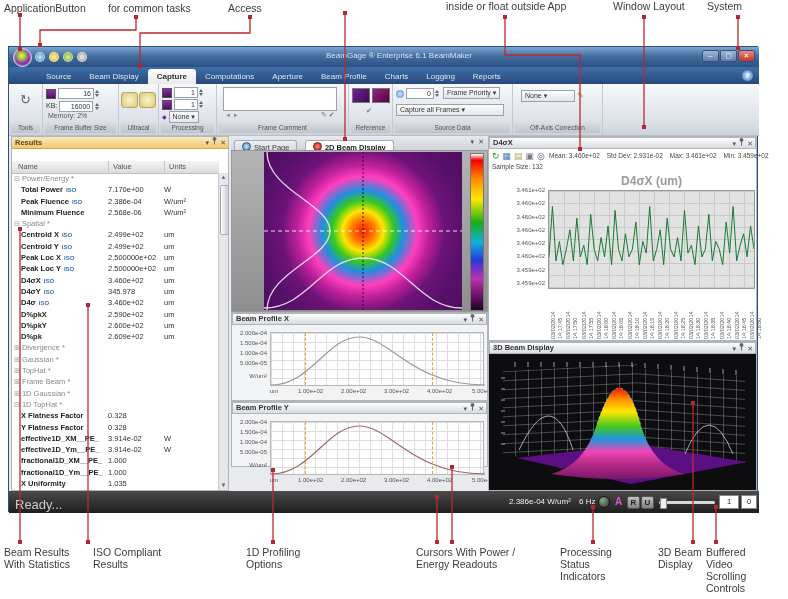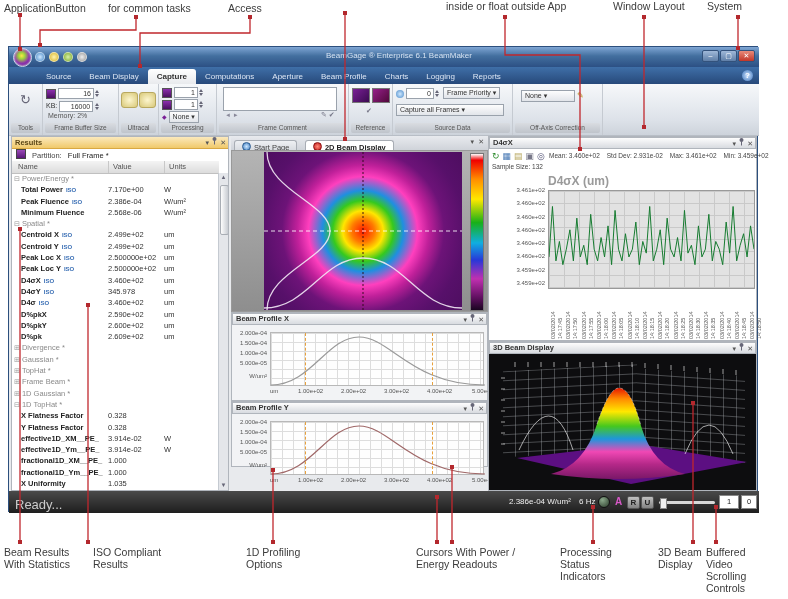--- a/index.html
+++ b/index.html
@@ -142,21 +142,21 @@
   .pxlabels .px:nth-child(5){left:195px}.pxlabels .px:nth-child(6){left:240px}
 
   
   .d4panel{position:absolute;left:479px;top:89px;width:269px;height:205px;background:#fff;
            border:1px solid #b0b5bc;box-sizing:border-box;}
   .d4tools{position:absolute;left:3px;top:14px;display:flex;gap:3px;}
   .d4tools span{font-size:9px;line-height:10px;}
   .d4stats{position:absolute;left:60px;top:15px;font-size:6.5px;color:#444;white-space:nowrap;}
   .d4stats span{margin-right:7px;}
   .d4sample{position:absolute;left:3px;top:26px;font-size:6.5px;color:#444;}
-  .d4title{position:absolute;left:59px;top:37px;width:207px;
+  .d4title{position:absolute;left:59px;top:37px;width:207px;text-align:center;
            font-size:12px;font-weight:bold;color:#9a9a9a;}
   .d4plot{position:absolute;left:59px;top:53px;width:207px;height:99px;background:#e2e2e2;
           border:1px solid #999;box-sizing:border-box;
           background-image:repeating-linear-gradient(to right,#c9c9c9 0 1px,transparent 1px 15px),
                            repeating-linear-gradient(to bottom,#c9c9c9 0 1px,transparent 1px 12px);}
   .d4ylabels{position:absolute;left:18px;top:50px;width:38px;height:99px;display:flex;
              flex-direction:column;justify-content:space-between;}
   .d4y{font-size:6px;color:#555;text-align:right;}
   .d4xticks{position:absolute;left:59px;top:154px;width:207px;height:50px;}
   .d4x{position:absolute;top:48px;transform-origin:0 0;transform:rotate(-90deg);
@@ -338,25 +338,20 @@
       <div class="results-head">
         <span>Results</span>
         <span class="ph-icons">
           <span>▾</span>
           <svg class="pin-ic" viewBox="0 0 5 8">
               <circle cx="2.5" cy="2" r="2" fill="#667"></circle>
               <rect x="2" y="3.5" width="1" height="4" fill="#667"></rect>
             </svg>
           <span>✕</span>
         </span>
-      </div>
-      <div class="partition-row">
-        <span class="part-icon"></span>
-        <span>Partition:</span>
-        <span style="margin-left:4px;color:#222;">Full Frame *</span>
       </div>
       <div class="colhead">
         <span style="left:6px;">Name</span>
         <span style="left:96px;border-left:1px solid #c8c8c8;padding-left:4px;">Value</span>
         <span style="left:152px;border-left:1px solid #c8c8c8;padding-left:4px;">Units</span>
       </div>
 
       <div class="rlist">
         <div class="rsection"><span class="expbox">⊟</span><span>Power/Energy *</span></div>
         <div>

